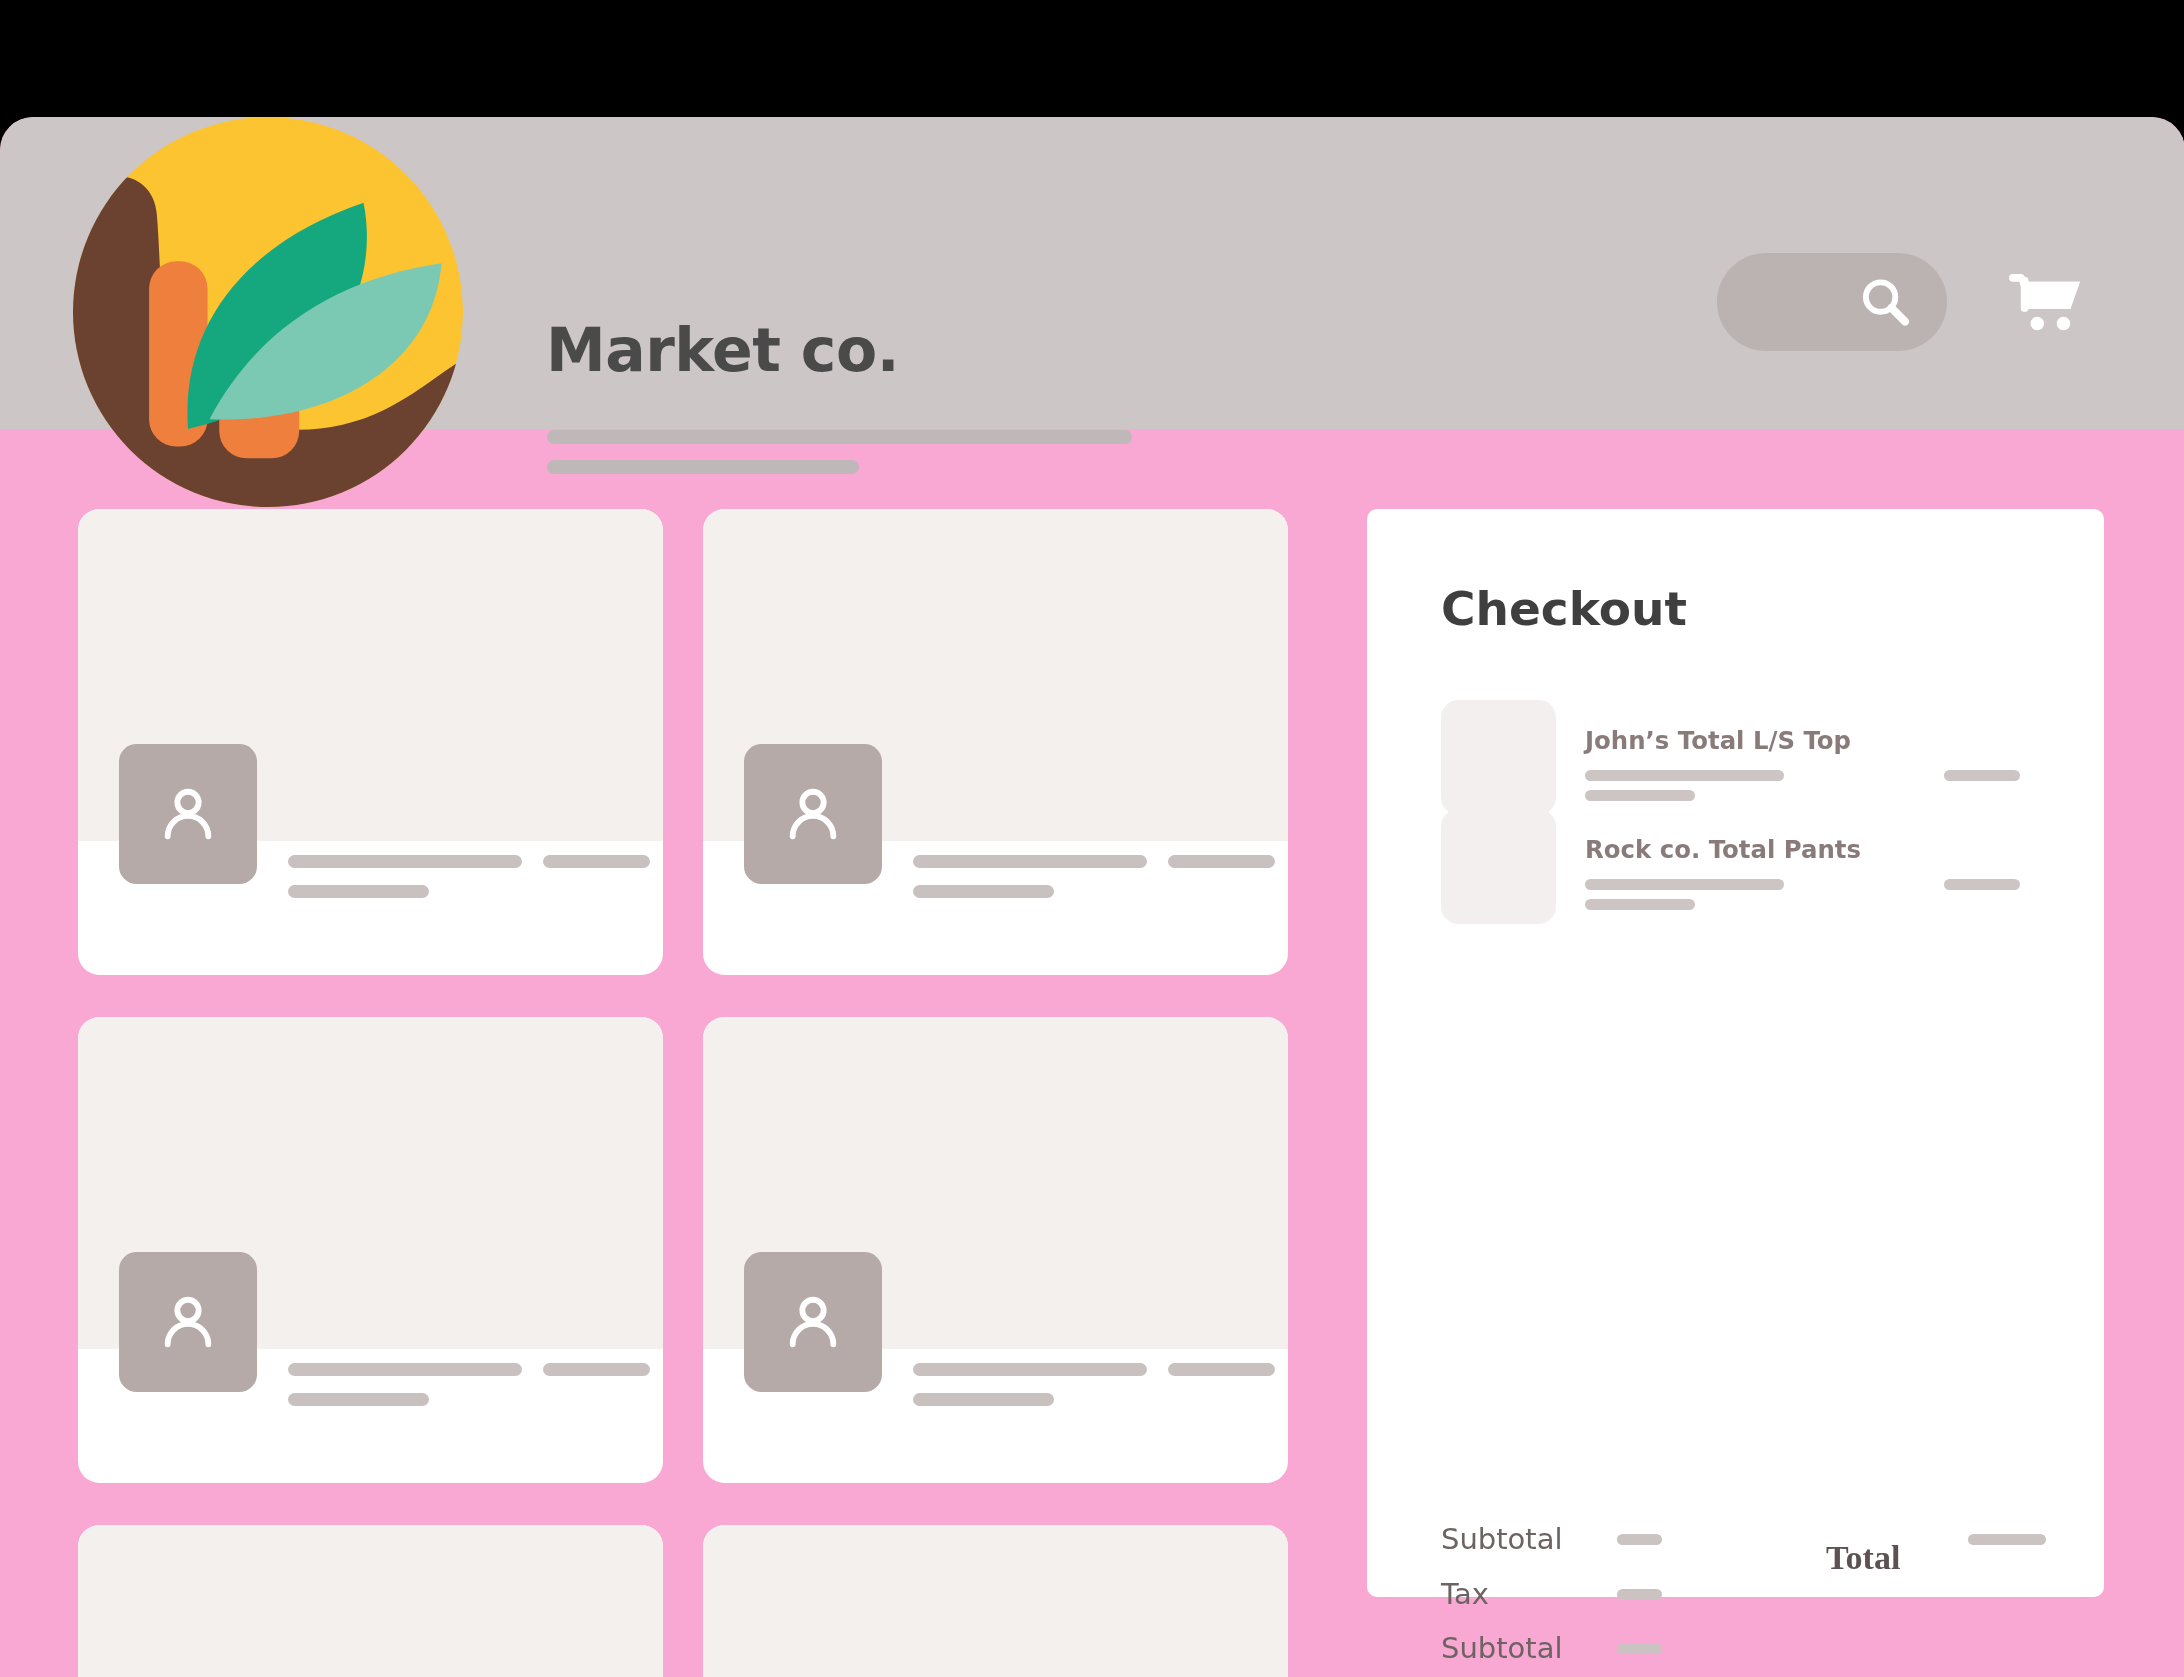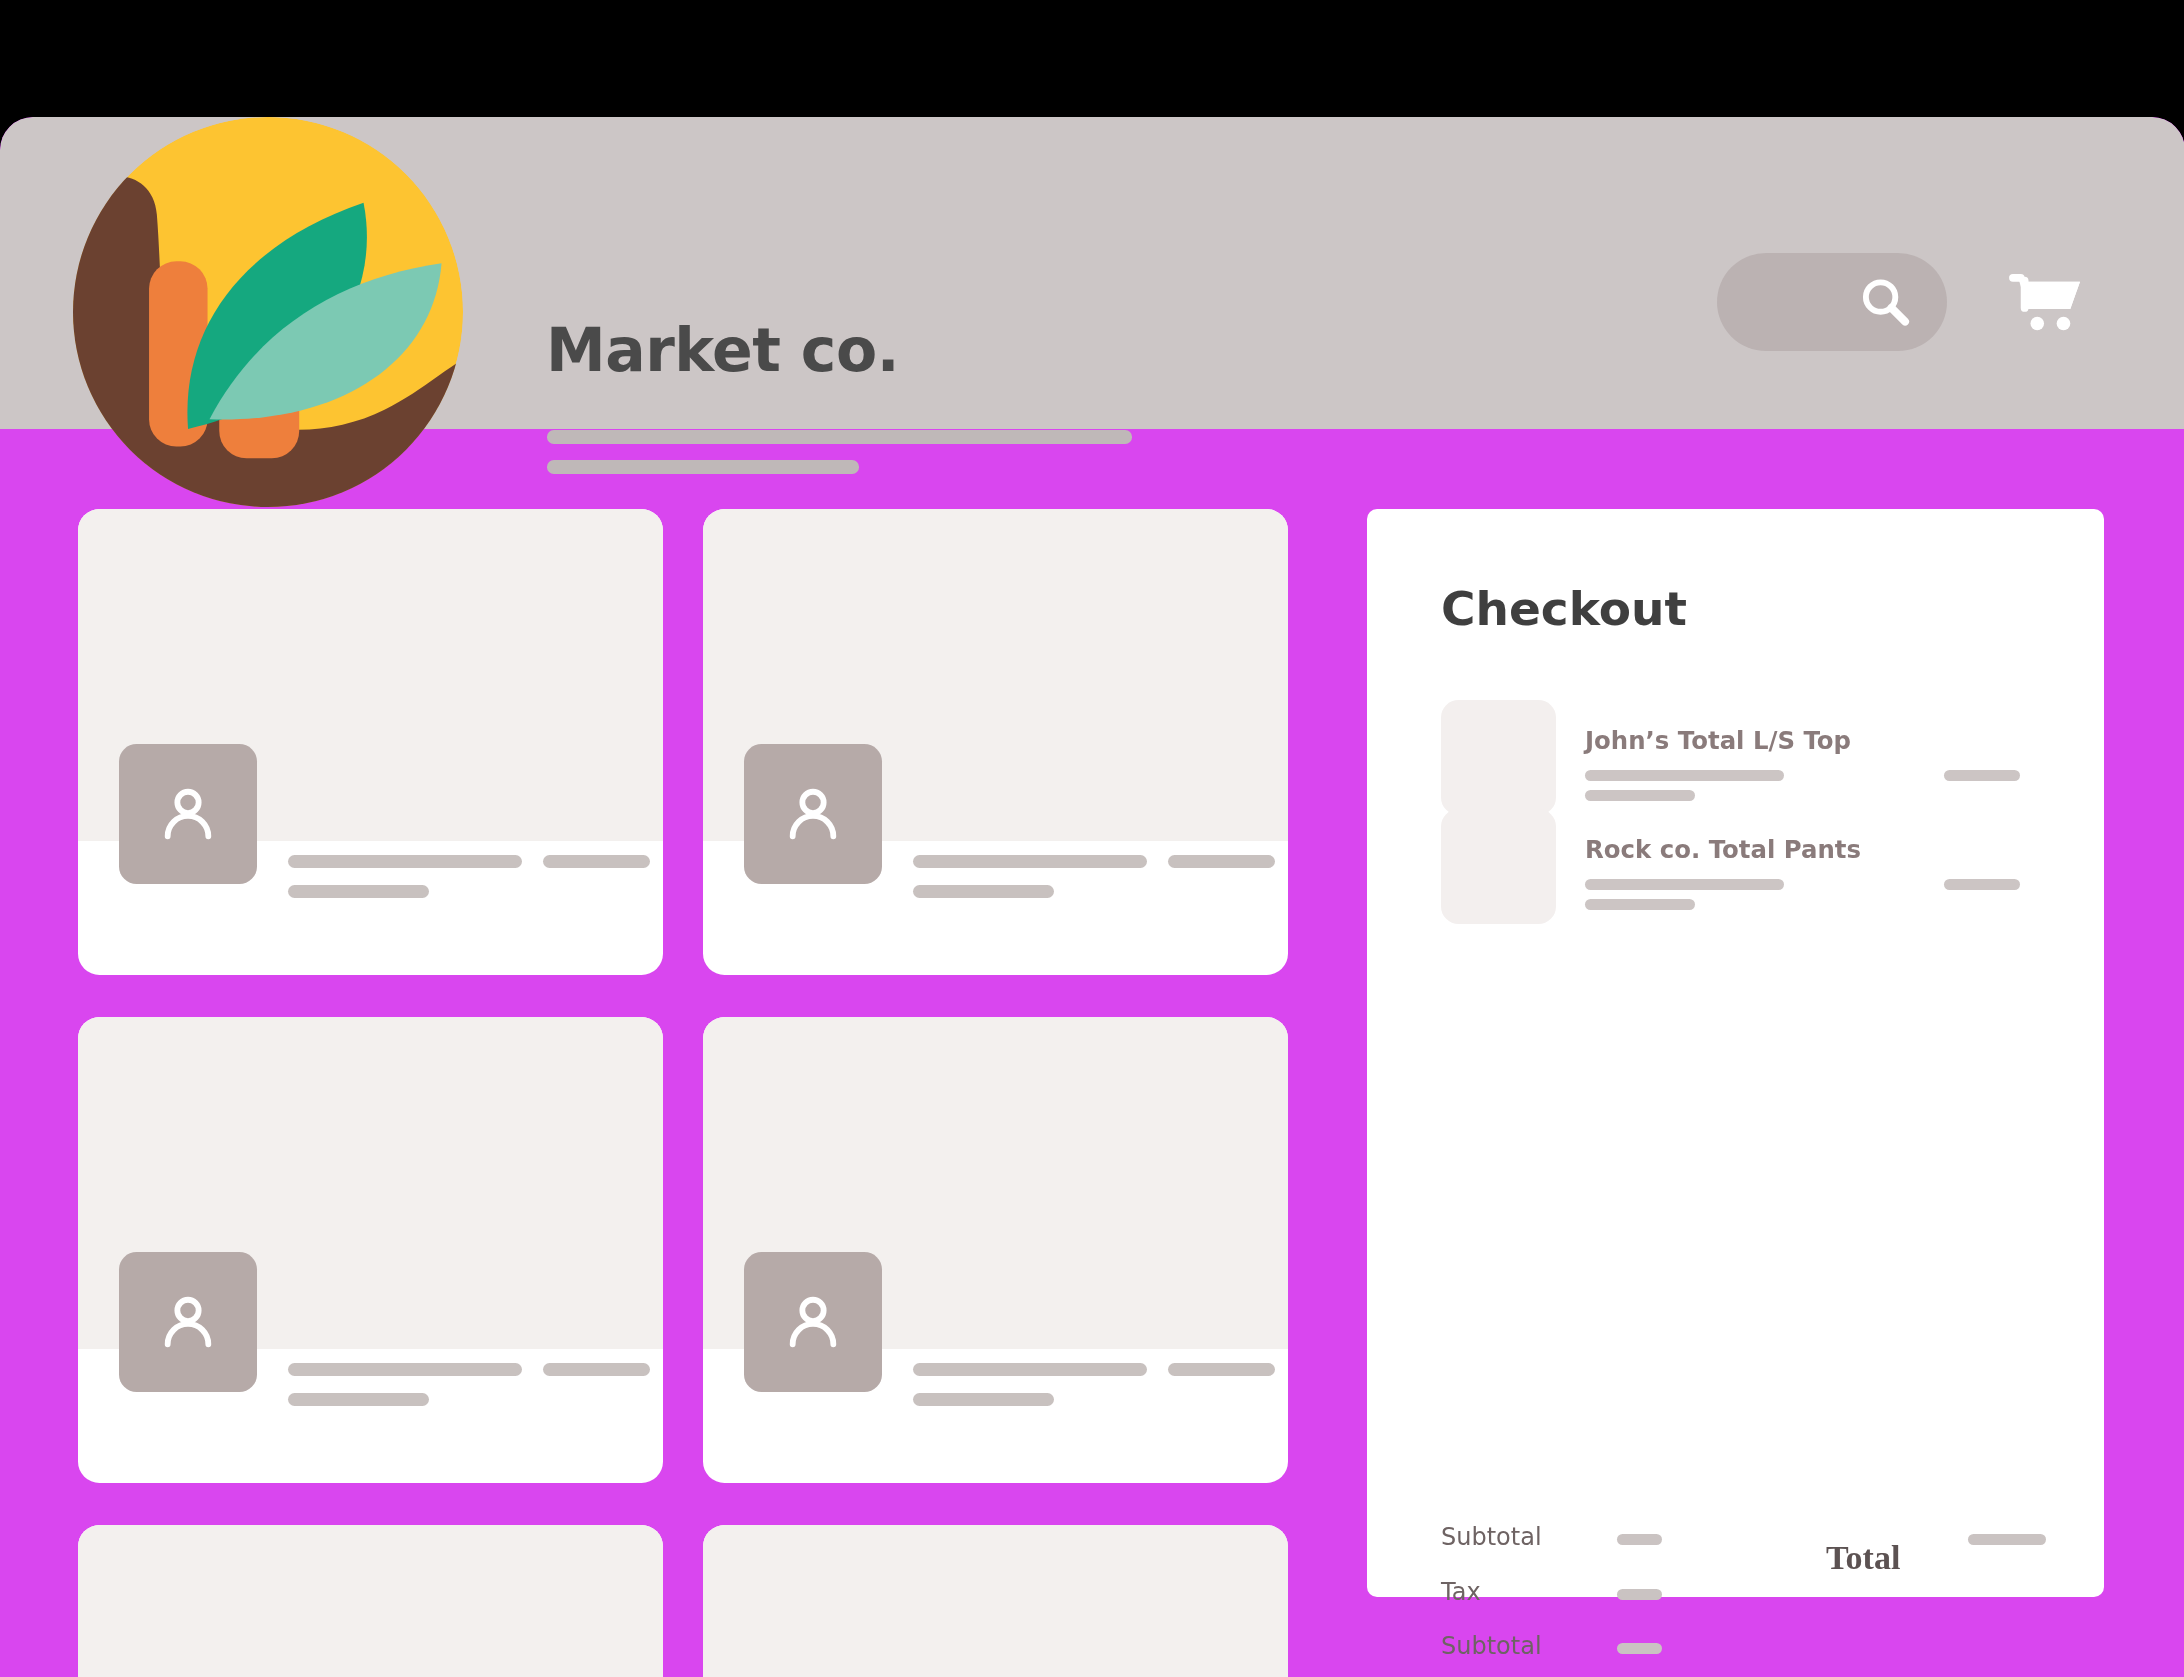--- a/index.html
+++ b/index.html
@@ -15,21 +15,21 @@
     position: relative;
   }
 
   
   .app {
     position: absolute;
     left: 0;
     top: 117px;
     width: 2185px;
     height: 1560px;
-    background: #d946ef;
+    background: #f9a8d4;
     border-radius: 33px 33px 0 0;
     overflow: hidden;
   }
 
   
   .header {
     position: absolute;
     left: 0;
     top: 0;
     width: 2185px;
@@ -226,21 +226,21 @@
     background: #CCC5C4;
     border-radius: 5.9px;
   }
 
   .totals { position: absolute; left: 74px; top: 1016px; }
   .trow { position: absolute; left: 0; white-space: nowrap; }
   .tlabel {
     position: absolute;
     left: 0;
     top: 0;
-    font-size: 24px;
+    font-size: 29px;
     color: #6E6363;
     line-height: 1;
   }
   .tbar {
     position: absolute;
     left: 176px;
     top: 8.8px;
     width: 45px;
     height: 11.7px;
     background: #CAC3C2;

